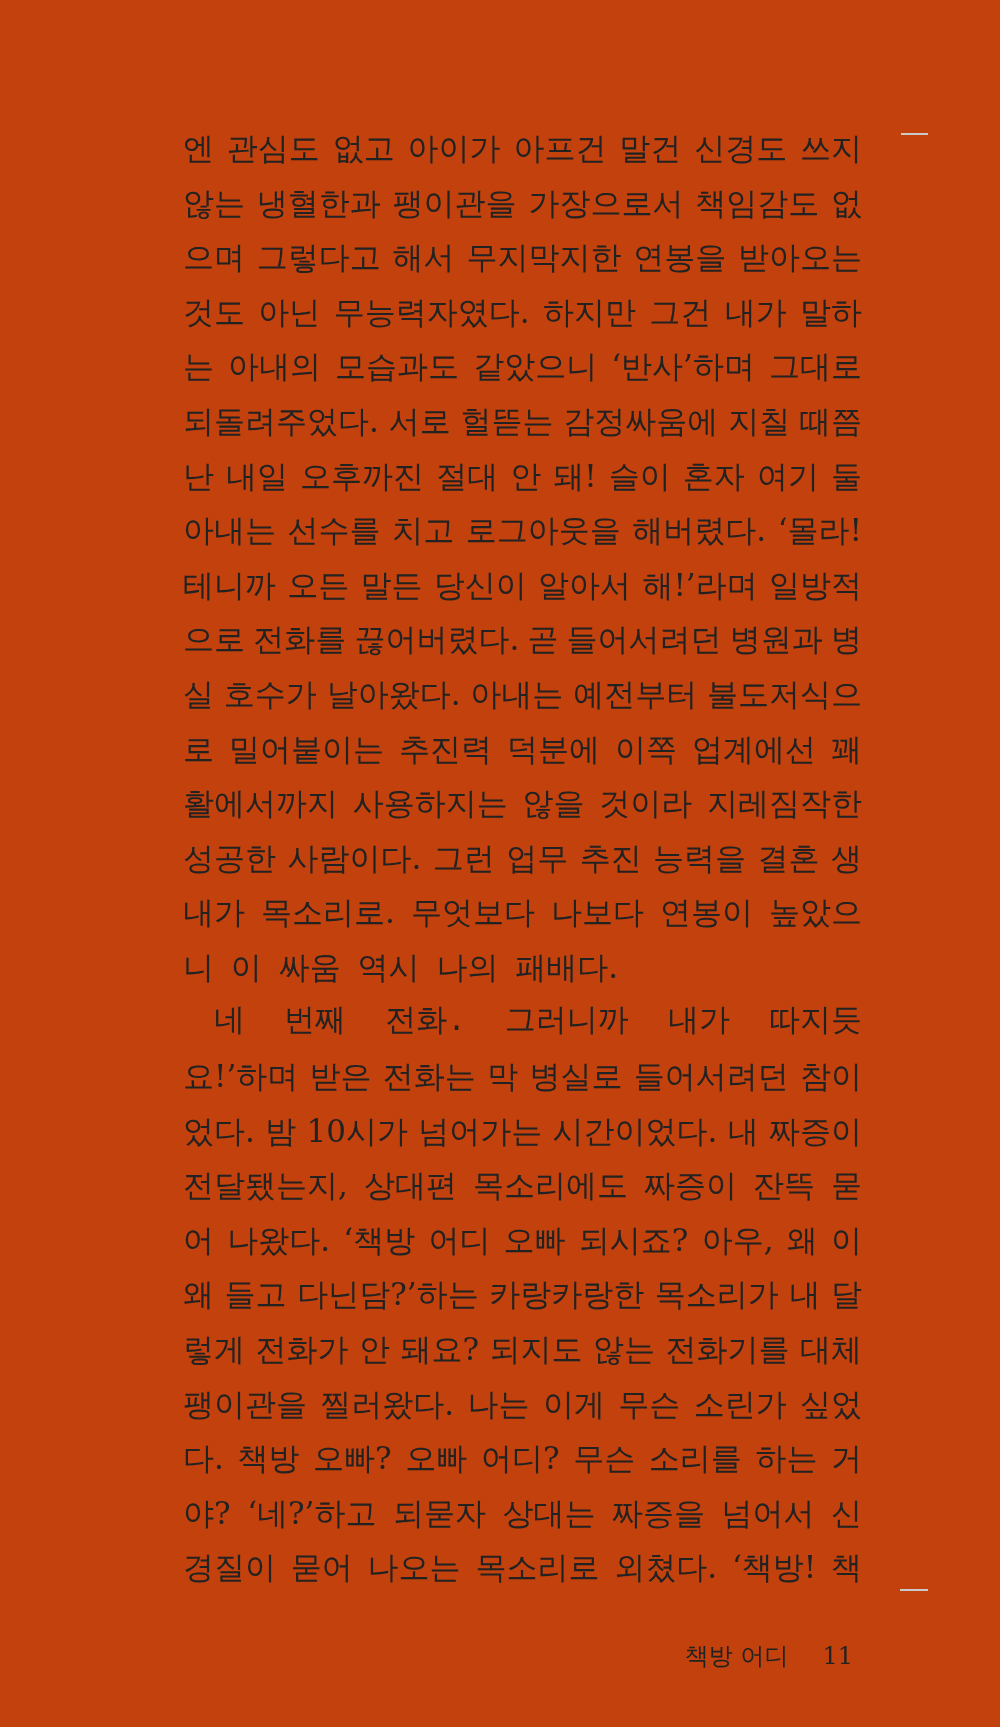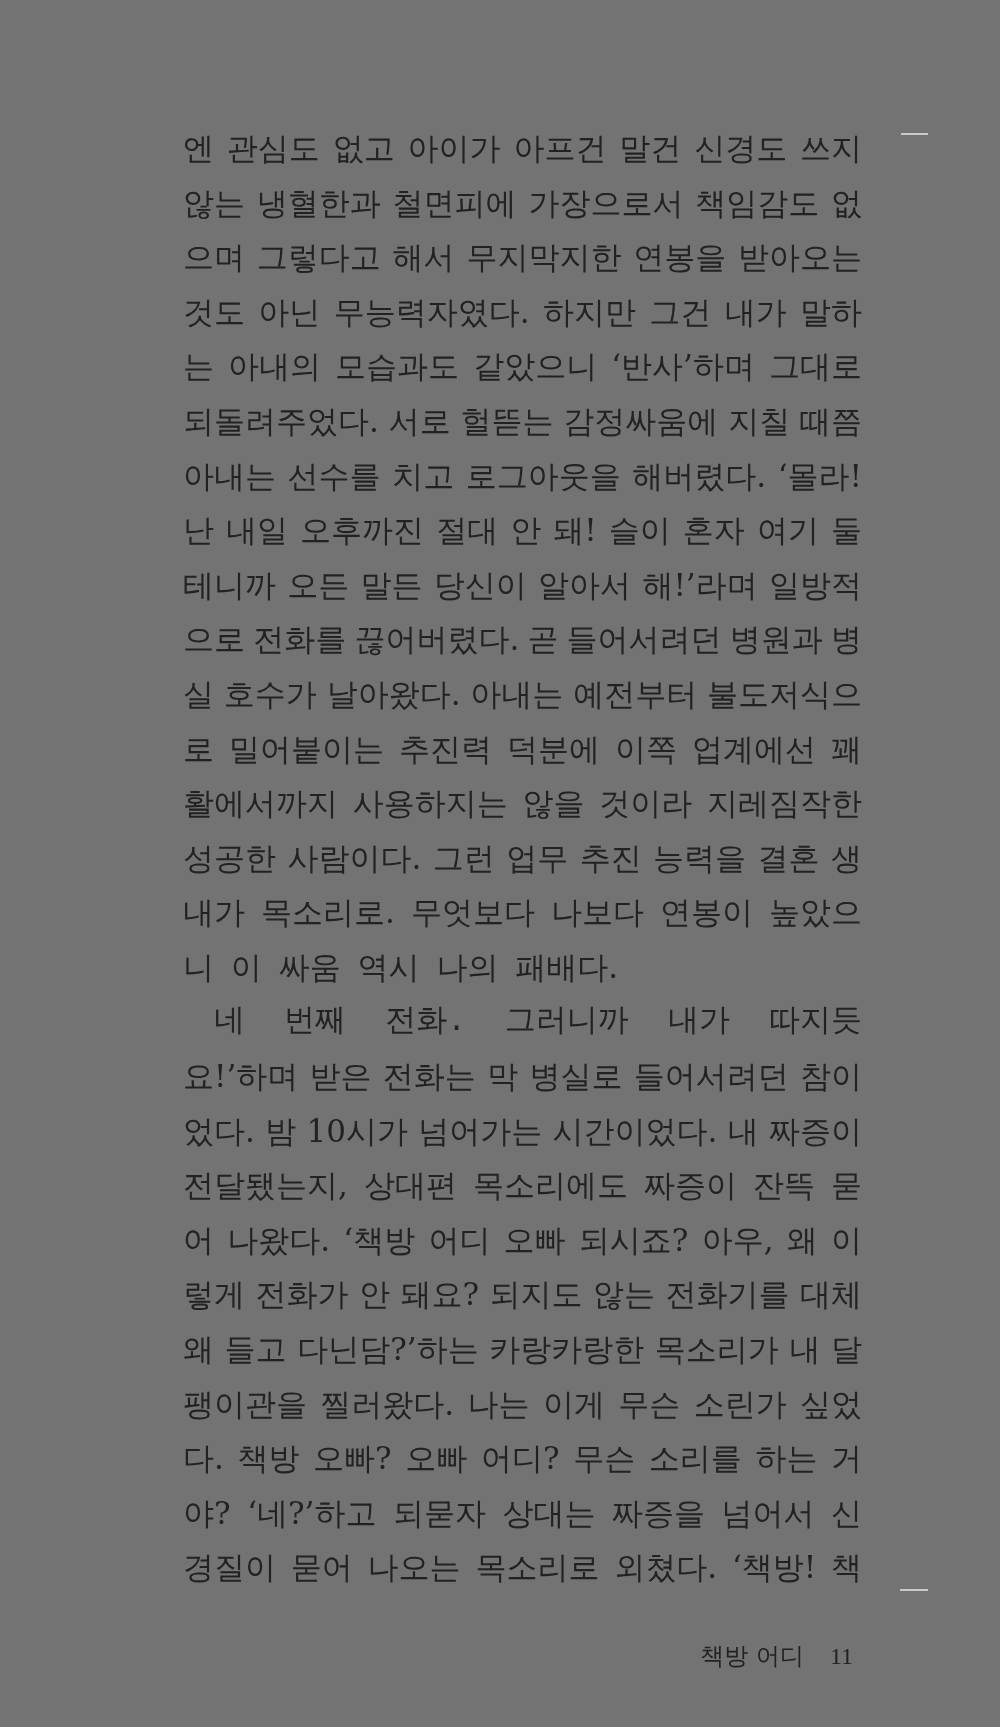--- a/index.html
+++ b/index.html
@@ -7,21 +7,21 @@
     padding: 0;
     width: 1000px;
     height: 1727px;
     background: #ffffff;
     font-family: "DejaVu Serif", "Liberation Serif", serif;
   }
   .page {
     position: relative;
     width: 1000px;
     height: 1727px;
-    background: #737373;
+    background: #c2410c;
     overflow: hidden;
   }
   .text-block {
     position: absolute;
     left: 183px;
     top: 121px;
     width: 679px;
   }
   .line {
     margin: 0;
@@ -49,22 +49,21 @@
   .footer {
     position: absolute;
     top: 1640px;
     right: 147px;
     font-size: 24px;
     line-height: 32px;
     color: #222222;
     white-space: nowrap;
   }
   .footer .page-number {
-    margin-left: 26px;
-    font-family: Liberation Serif, serif;
+    margin-left: 34px;
   }
   .edge-mark {
     position: absolute;
     height: 2px;
     background: #c9c9c9;
   }
   .edge-mark.top {
     left: 901px;
     top: 133px;
     width: 27px;
@@ -78,42 +77,42 @@
 </head>
 <body>
 
 <div class="page">
 
   <div class="edge-mark top"></div>
   <div class="edge-mark bottom"></div>
 
   <main class="text-block">
     <p class="line">엔 관심도 없고 아이가 아프건 말건 신경도 쓰지</p>
-    <p class="line">않는 냉혈한과 철면피에 가장으로서 책임감도 없</p>
+    <p class="line">않는 냉혈한과 팽이관을 가장으로서 책임감도 없</p>
     <p class="line">으며 그렇다고 해서 무지막지한 연봉을 받아오는</p>
     <p class="line">것도 아닌 무능력자였다. 하지만 그건 내가 말하</p>
     <p class="line">는 아내의 모습과도 같았으니 ‘반사’하며 그대로</p>
     <p class="line">되돌려주었다. 서로 헐뜯는 감정싸움에 지칠 때쯤</p>
+    <p class="line">난 내일 오후까진 절대 안 돼! 슬이 혼자 여기 둘</p>
     <p class="line">아내는 선수를 치고 로그아웃을 해버렸다. ‘몰라!</p>
-    <p class="line">난 내일 오후까진 절대 안 돼! 슬이 혼자 여기 둘</p>
     <p class="line">테니까 오든 말든 당신이 알아서 해!’라며 일방적</p>
     <p class="line">으로 전화를 끊어버렸다. 곧 들어서려던 병원과 병</p>
     <p class="line">실 호수가 날아왔다. 아내는 예전부터 불도저식으</p>
     <p class="line">로 밀어붙이는 추진력 덕분에 이쪽 업계에선 꽤</p>
     <p class="line">활에서까지 사용하지는 않을 것이라 지레짐작한</p>
     <p class="line">성공한 사람이다. 그런 업무 추진 능력을 결혼 생</p>
     <p class="line">내가 목소리로. 무엇보다 나보다 연봉이 높았으</p>
     <p class="line para-end">니 이 싸움 역시 나의 패배다.</p>
     <p class="line indent">네 번째 전화. 그러니까 내가 따지듯 ‘여보세</p>
     <p class="line">요!’하며 받은 전화는 막 병실로 들어서려던 참이</p>
     <p class="line">었다. 밤 10시가 넘어가는 시간이었다. 내 짜증이</p>
     <p class="line">전달됐는지, 상대편 목소리에도 짜증이 잔뜩 묻</p>
     <p class="line">어 나왔다. ‘책방 어디 오빠 되시죠? 아우, 왜 이</p>
+    <p class="line">왜 들고 다닌담?’하는 카랑카랑한 목소리가 내 달</p>
     <p class="line">렇게 전화가 안 돼요? 되지도 않는 전화기를 대체</p>
-    <p class="line">왜 들고 다닌담?’하는 카랑카랑한 목소리가 내 달</p>
     <p class="line">팽이관을 찔러왔다. 나는 이게 무슨 소린가 싶었</p>
     <p class="line">다. 책방 오빠? 오빠 어디? 무슨 소리를 하는 거</p>
     <p class="line">야? ‘네?’하고 되묻자 상대는 짜증을 넘어서 신</p>
     <p class="line">경질이 묻어 나오는 목소리로 외쳤다. ‘책방! 책</p>
   </main>
 
   <footer class="footer">
     <span class="book-title">책방 어디</span><span class="page-number">11</span>
   </footer>
 

